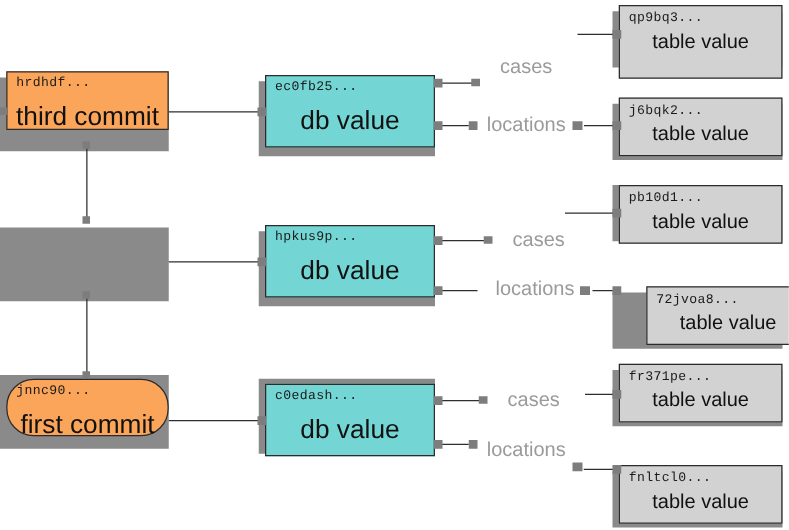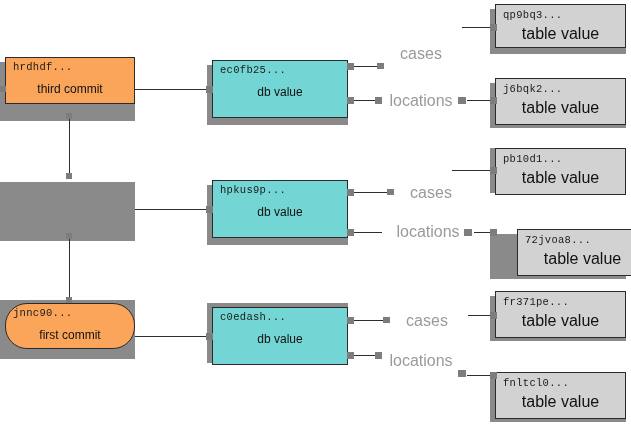--- a/index.html
+++ b/index.html
@@ -23,21 +23,21 @@
     font-family:"Liberation Mono","DejaVu Sans Mono",monospace;
     font-size:10.5px;
     color:#1a1a1a;
     letter-spacing:0.3px;
     white-space:nowrap;
   }
   .node .title{
     position:absolute;
     left:0;right:0;
     text-align:center;
-    font-size:12px;
+    font-size:21px;
     color:#111111;
     white-space:nowrap;
   }
 
   
   .shadow{
     position:absolute;
     background:#8a8a8a;
     z-index:0;
   }
@@ -187,21 +187,21 @@
   </div>
   <div class="stub" style="left:383px;top:317px;width:7px;height:6px;"></div>
 
   <div class="plabel" style="left:375px;top:341px;width:92px;height:39px;">
     <span>locations</span>
   </div>
   <div class="stub" style="left:375px;top:352px;width:7px;height:7px;"></div>
   <div class="stub" style="left:458px;top:370px;width:8px;height:7px;"></div>
 
   <div class="shadow" style="left:490px;top:9px;width:136px;height:45px;"></div>
-  <div class="node tbl" style="left:495px;top:4px;width:131px;height:44px;">
+  <div class="node tbl" style="left:495px;top:4px;width:131px;height:59px;">
     <span class="hash">qp9bq3...</span>
     <span class="title">table value</span>
   </div>
   <div class="stub" style="left:490px;top:24px;width:7px;height:7px;"></div>
 
   <div class="shadow" style="left:490px;top:83px;width:136px;height:45px;"></div>
   <div class="node tbl" style="left:495px;top:78px;width:131px;height:47px;">
     <span class="hash">j6bqk2...</span>
     <span class="title">table value</span>
   </div>

